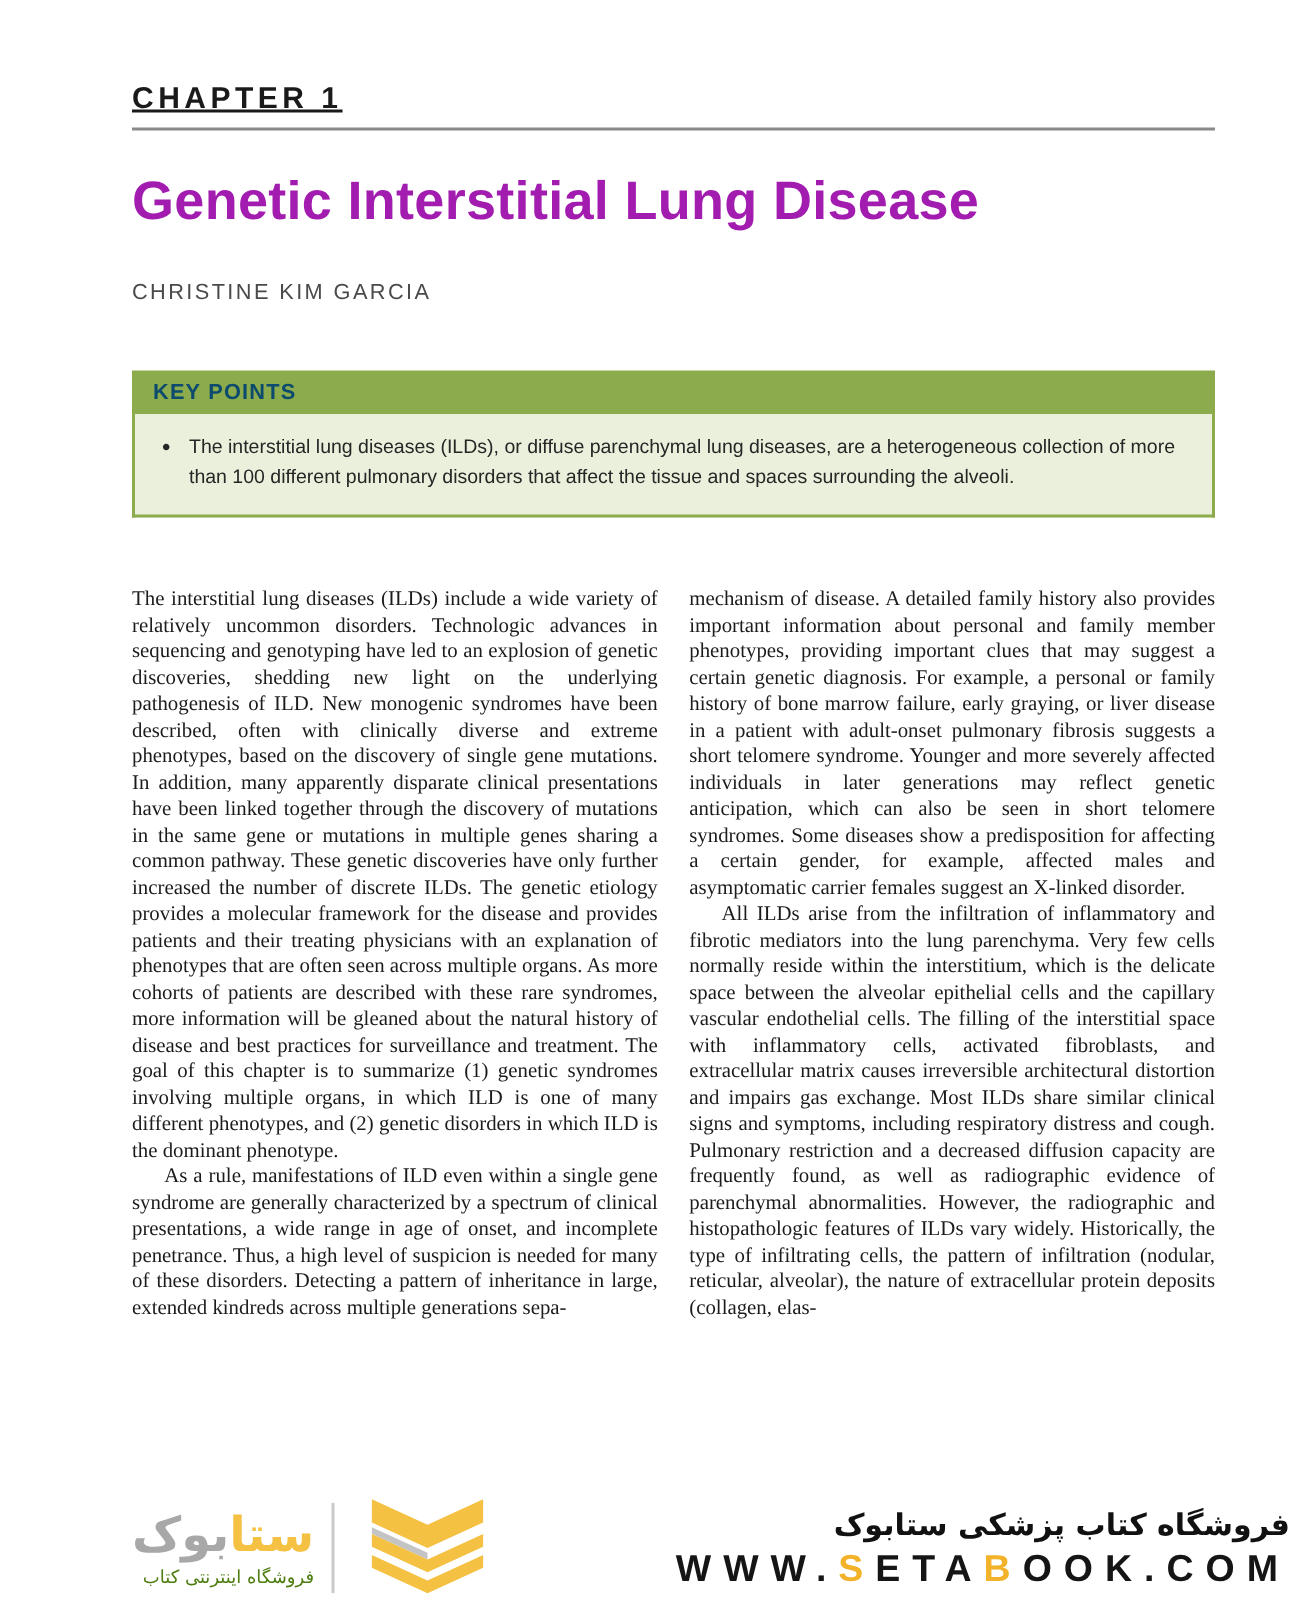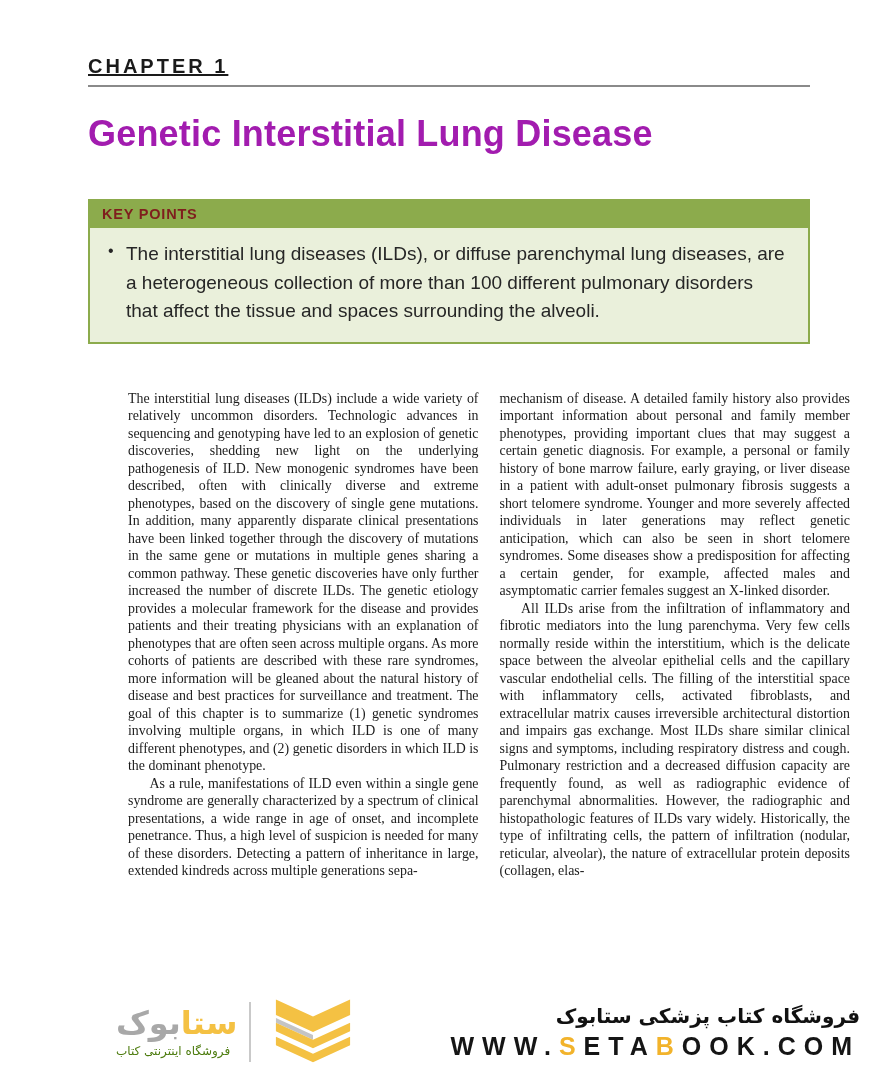--- a/index.html
+++ b/index.html
@@ -27,69 +27,68 @@
     letter-spacing: 0.2px;
   }
   .author {
     margin-top: 32px;
     font-size: 14.5px; color: #4a4a4a; letter-spacing: 1.6px;
   }
 
   
   .keypoints { margin-top: 44px; width: 722px; }
   .kp-header {
-    background: #8cab4c; color: #7f1d1d;
+    background: #8cab4c; color: #0c4a6e;
     font-size: 14.5px; font-weight: bold; letter-spacing: 0.8px;
     padding: 7px 14px 6px 14px;
   }
   .kp-body {
     background: #eaf0db;
     border: 2px solid #8cab4c; border-top: none;
     padding: 12px 20px 16px 10px;
     list-style: none;
   }
   .kp-body li {
     position: relative;
     padding-left: 26px;
-    font-size: 19px; line-height: 1.5; color: #262626;
+    font-size: 13px; line-height: 1.5; color: #262626;
     margin-bottom: 9px;
   }
   .kp-body li:last-child { margin-bottom: 0; }
   .kp-body li::before {
     content: "\2022";
     position: absolute; left: 8px; top: -1px;
     font-size: 16px; color: #262626;
   }
 
   
   .columns {
     margin-top: 46px;
     width: 722px; height: 552px;
     display: flex; gap: 21px;
     overflow: hidden;
-    margin-left: 40px;
   }
   .col { flex: 1 1 0; }
   .col p {
     font-family: "Liberation Serif", "DejaVu Serif", serif;
     font-size: 13.9px; line-height: 17.5px;
     text-align: justify;
     color: #1b1b1b;
   }
   .col p.p-indent { text-indent: 1.55em; }
 
   
   .footer {
     position: absolute; left: 0; right: 0; bottom: 0; height: 86px;
     display: flex; align-items: center; justify-content: space-between;
     padding: 0 16px 10px 88px;
     background: #ffffff;
   }
   .logo-group { display: flex; align-items: center; gap: 12px; }
-  .wordmark-stack { text-align: left; direction: rtl; margin-left: 28px; }
+  .wordmark-stack { text-align: right; direction: rtl; }
   .wordmark {
     font-family: "DejaVu Sans", sans-serif;
     font-size: 32px; font-weight: bold; line-height: 1.1;
   }
   .wordmark .wm-yellow { color: #f4c143; }
   .wordmark .wm-gray { color: #a8a8a8; }
   .logo-tagline {
     font-family: "DejaVu Sans", sans-serif;
     font-size: 12px; color: #4d7c0f; margin-top: 2px;
   }
@@ -112,20 +111,21 @@
 </head>
 <body>
 
 <div class="page">
 
   <div class="chapter-label">CHAPTER 1</div>
   <div class="chapter-rule"></div>
 
   <h1 class="page-title">Genetic Interstitial Lung Disease</h1>
 
+  <div class="author">CHRISTINE KIM GARCIA</div>
 
   <section class="keypoints">
     <div class="kp-header">KEY POINTS</div>
     <ul class="kp-body">
       <li>
         <span>The interstitial lung diseases (ILDs), or diffuse parenchymal lung diseases, are a heterogeneous collection of more than 100 different pulmonary disorders that affect the tissue and spaces surrounding the alveoli.</span>
       </li>
     </ul>
   </section>
 

